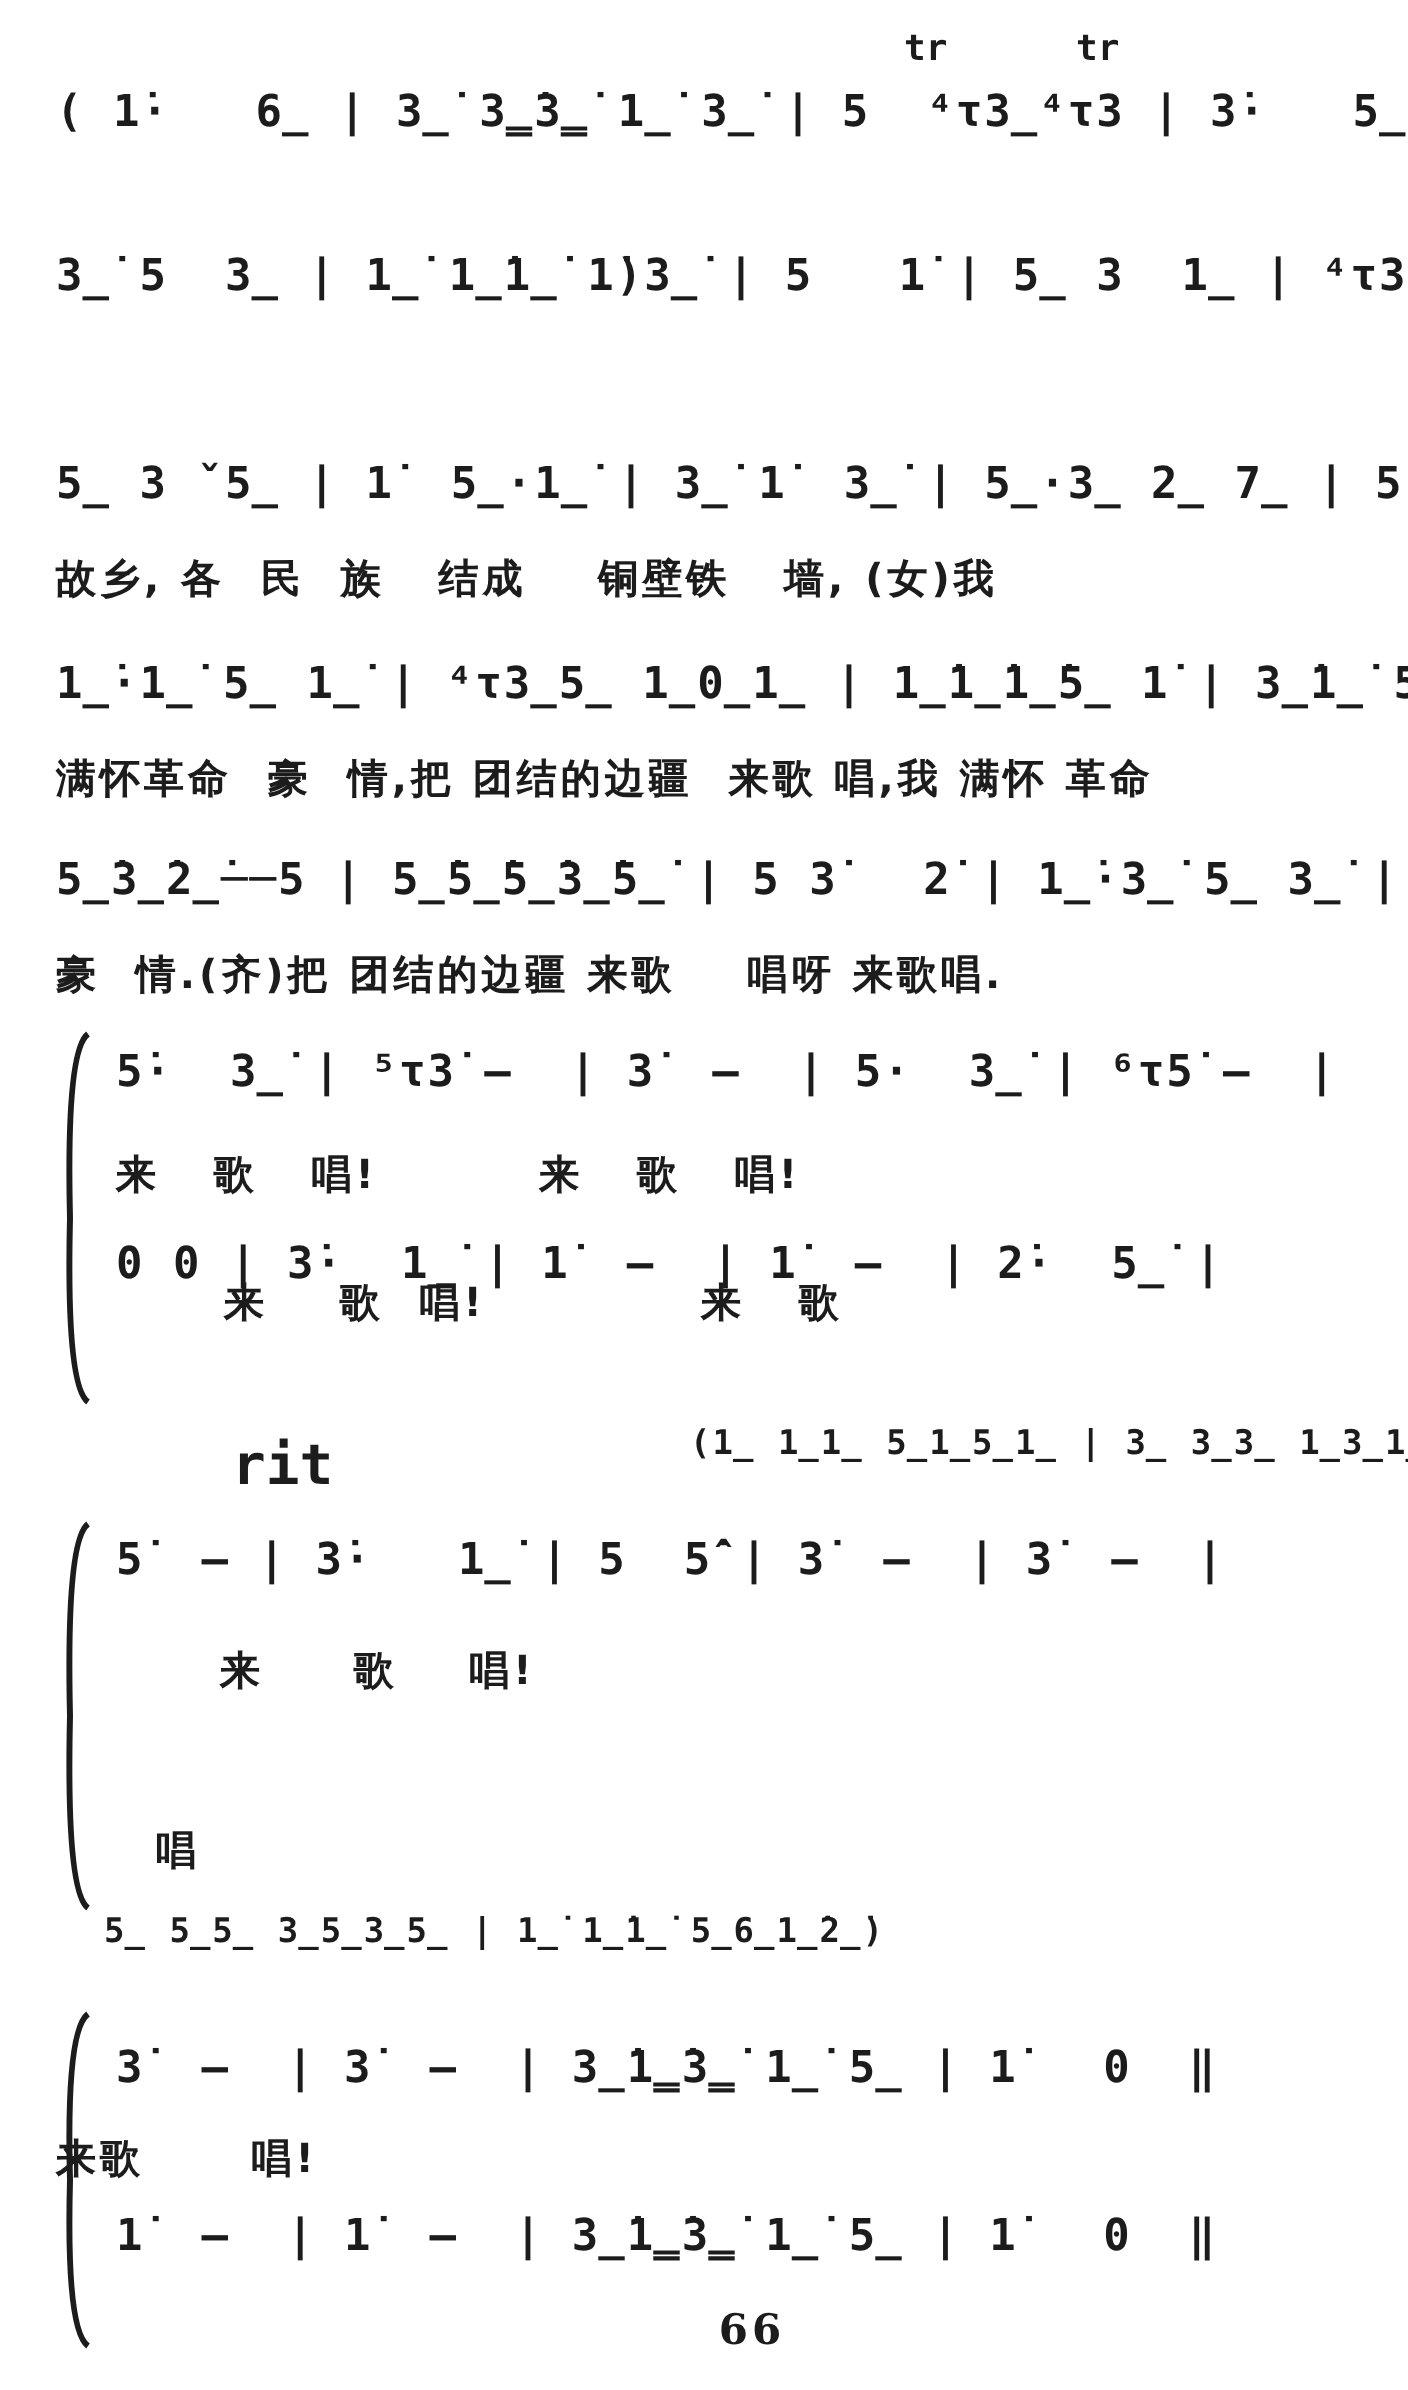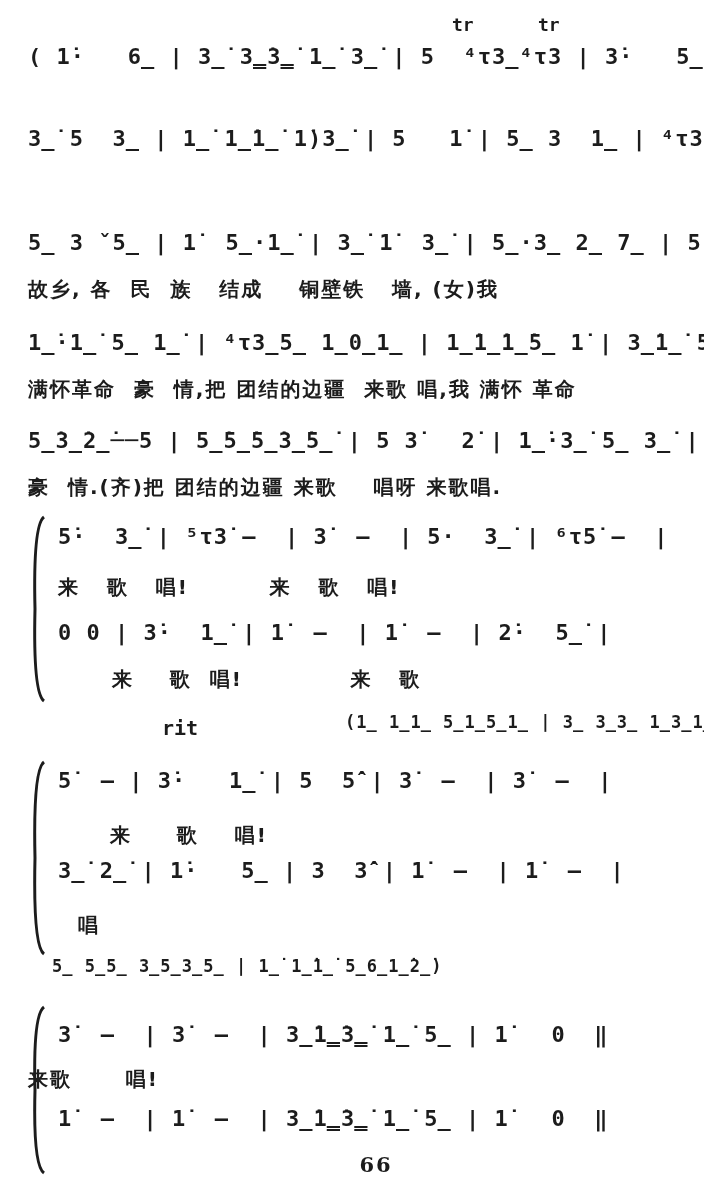--- a/index.html
+++ b/index.html
@@ -73,31 +73,30 @@
 
   <div class="music" style="top:428px;">5̲̇3̲̇2̲̇──5 | 5̲̇5̲̇5̲̇3̲̇5̲̇ | 5 3̇   2̇ | 1̲̇·3̲̇ 5̲ 3̲̇ | 1̇(5̲6̲7̲1̲̇2̲̇3̲̇4̲̇) |</div>
   <div class="lyrics" style="top:474px;margin-left:0px;">豪  情.(齐)把 团结的边疆 来歌    唱呀 来歌唱.</div>
 
   <svg class="vbracket" style="top:515px;" width="16" height="188" viewBox="0 0 16 188">
     <path d="M14 2 Q3 10 5 94 Q3 178 14 186" fill="none" stroke="#1c1c1c" stroke-width="3"></path>
   </svg>
   <div class="music bracketed" style="top:524px;">5̇·  3̲̇ | ⁵τ3̇ –  | 3̇  –  | 5·  3̲̇ | ⁶τ5̇ –  |</div>
   <div class="lyrics" style="top:574px;margin-left:30px;">来   歌   唱!         来   歌   唱!</div>
   <div class="music bracketed" style="top:620px;">0 0 | 3̇·  1̲̇ | 1̇  –  | 1̇  –  | 2̇·  5̲̇ |</div>
-  <div class="lyrics" style="top:666px;margin-left:84px;">来    歌  唱!            来   歌</div>
+  <div class="lyrics" style="top:638px;margin-left:84px;">来    歌  唱!            来   歌</div>
 
-  <span class="ann" style="top:716px;left:116px;font-size:20px;margin-left:46px;">rit</span>
+  <span class="ann" style="top:716px;left:116px;font-size:28px;">rit</span>
   <div class="cue" style="top:712px;left:345px;">(1̲ 1̲1̲ 5̲1̲5̲1̲ | 3̲ 3̲3̲ 1̲3̲1̲3̲ |</div>
 
   <svg class="vbracket" style="top:760px;" width="16" height="196" viewBox="0 0 16 196">
     <path d="M14 2 Q3 10 5 98 Q3 186 14 194" fill="none" stroke="#1c1c1c" stroke-width="3"></path>
   </svg>
   <div class="music bracketed" style="top:768px;">5̇  – | 3̇·   1̲̇ | 5  5̇̂ | 3̇  –  | 3̇  –  |</div>
   <div class="lyrics" style="top:822px;margin-left:82px;">来     歌    唱!</div>
-  <div class="music bracketed" style="top:858px;">3̲̇ 2̲̇ | 1̇·   5̲ | 3  3̇̂ | 1̇  –  | 1̇  –  |</div>
   <div class="lyrics" style="top:912px;margin-left:50px;">唱</div>
 
   <div class="cue" style="top:956px;left:52px;">5̲ 5̲5̲ 3̲5̲3̲5̲ | 1̲̇ 1̲̇1̲̇ 5̲6̲1̲̇2̲̇)</div>
 
   <svg class="vbracket" style="top:1005px;" width="16" height="170" viewBox="0 0 16 170">
     <path d="M14 2 Q3 10 5 85 Q3 160 14 168" fill="none" stroke="#1c1c1c" stroke-width="3"></path>
   </svg>
   <div class="music bracketed" style="top:1022px;">3̇  –  | 3̇  –  | 3̲̇1̳̇3̳̇ 1̲̇ 5̲ | 1̇   0  ‖</div>
   <div class="lyrics" style="top:1066px;">来歌      唱!</div>
   <div class="music bracketed" style="top:1106px;">1̇  –  | 1̇  –  | 3̲̇1̳̇3̳̇ 1̲̇ 5̲ | 1̇   0  ‖</div>

